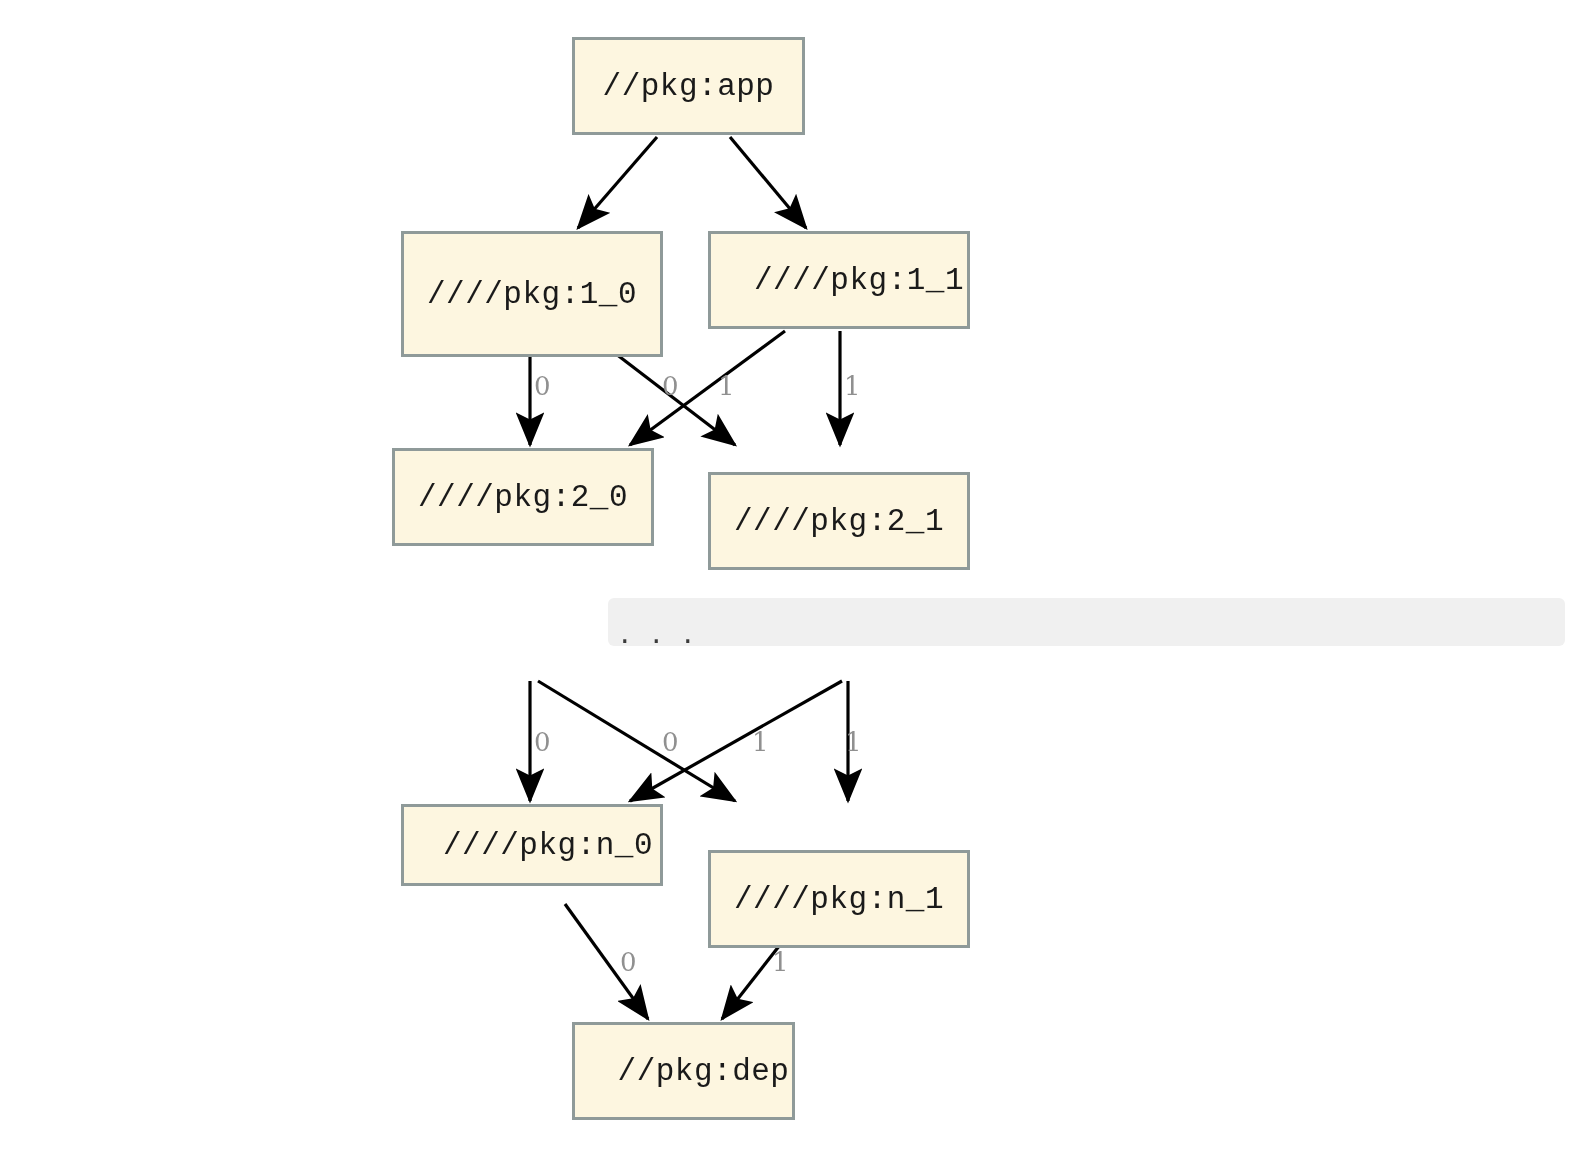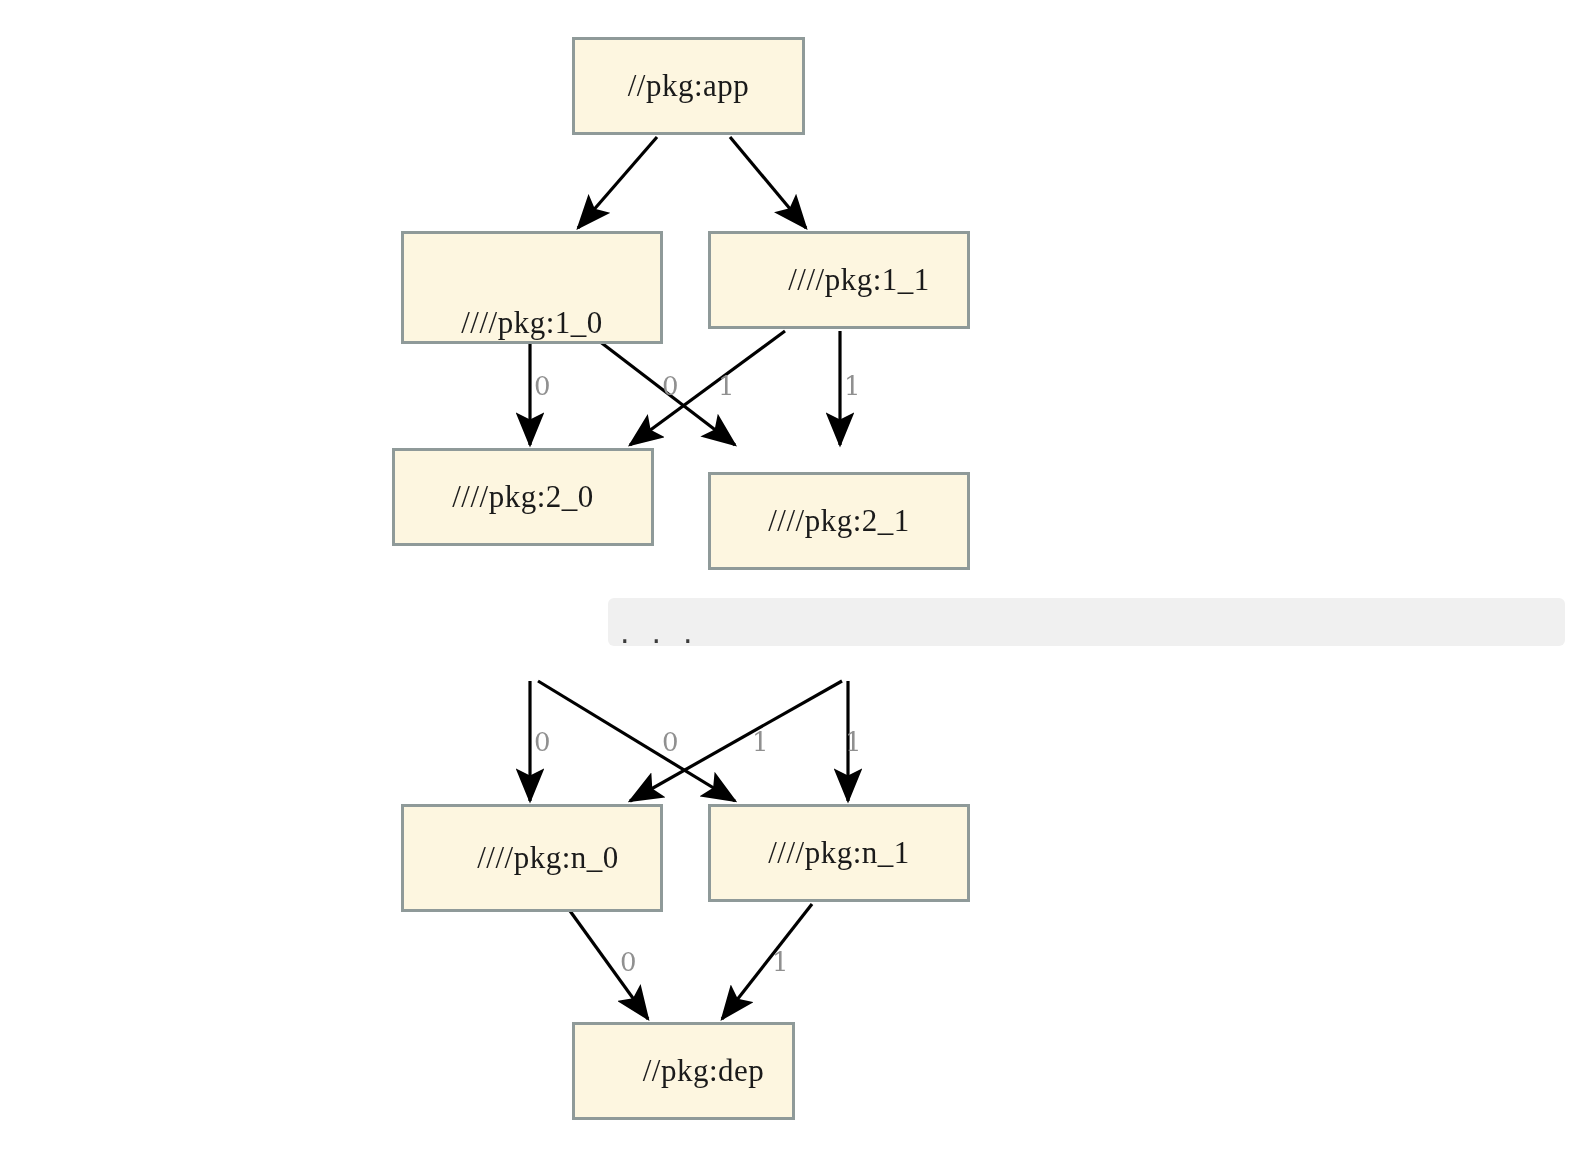--- a/index.html
+++ b/index.html
@@ -31,21 +31,21 @@
   .node-box {
     position: absolute;
     box-sizing: border-box;
     background: #fdf6e0;
     border: 3px solid #8f9a99;
     display: flex;
     align-items: center;
     justify-content: center;
   }
   .node-label {
-    font-family: Liberation Serif, serif;
+    font-family: Liberation Mono, monospace;
     font-size: 31px;
     color: #1a1a1a;
     letter-spacing: 0.5px;
     white-space: nowrap;
     user-select: none;
   }
   .ellipsis-band {
     position: absolute;
     background: #f0f0f0;
     border-radius: 6px;
@@ -96,36 +96,36 @@
         <line x1="848" y1="681" x2="848" y2="801" stroke="#000000" stroke-width="3.2" marker-end="url(#arrowhead)"></line>
         <line x1="565" y1="904" x2="648" y2="1019" stroke="#000000" stroke-width="3.2" marker-end="url(#arrowhead)"></line>
         <line x1="812" y1="904" x2="722" y2="1019" stroke="#000000" stroke-width="3.2" marker-end="url(#arrowhead)"></line>
       </g>
   </svg>
 
   <div id="nodes-layer">
       <div class="node-box" style="left: 572px; top: 37px; width: 233px; height: 98px;">
         <span class="node-label">//pkg:app</span>
       </div>
-      <div class="node-box" style="left: 401px; top: 231px; width: 262px; height: 113px; align-items: flex-end;">
+      <div class="node-box" style="left: 401px; top: 231px; width: 262px; height: 126px;">
         <span class="node-label">////pkg:1_0</span>
       </div>
       <div class="node-box" style="left: 708px; top: 231px; width: 262px; height: 98px; padding-left: 40px;">
         <span class="node-label">////pkg:1_1</span>
       </div>
       <div class="node-box" style="left: 392px; top: 448px; width: 262px; height: 98px;">
         <span class="node-label">////pkg:2_0</span>
       </div>
       <div class="node-box" style="left: 708px; top: 448px; width: 262px; height: 98px; margin-top: 24px;">
         <span class="node-label">////pkg:2_1</span>
       </div>
-      <div class="node-box" style="left: 401px; top: 804px; width: 262px; height: 108px; padding-left: 32px;">
+      <div class="node-box" style="left: 401px; top: 804px; width: 262px; height: 82px; padding-left: 32px;">
         <span class="node-label">////pkg:n_0</span>
       </div>
-      <div class="node-box" style="left: 708px; top: 804px; width: 262px; height: 98px;">
+      <div class="node-box" style="left: 708px; top: 850px; width: 262px; height: 98px;">
         <span class="node-label">////pkg:n_1</span>
       </div>
       <div class="node-box" style="left: 572px; top: 1022px; width: 223px; height: 98px; padding-left: 40px;">
         <span class="node-label">//pkg:dep</span>
       </div>
     </div>
 
   <div class="ellipsis-band" id="ellipsis-band" style="left: 608px; top: 598px; width: 957px; height: 48px; background: rgb(240, 240, 240);">
     <span class="ellipsis-dots">...</span>
   </div>

